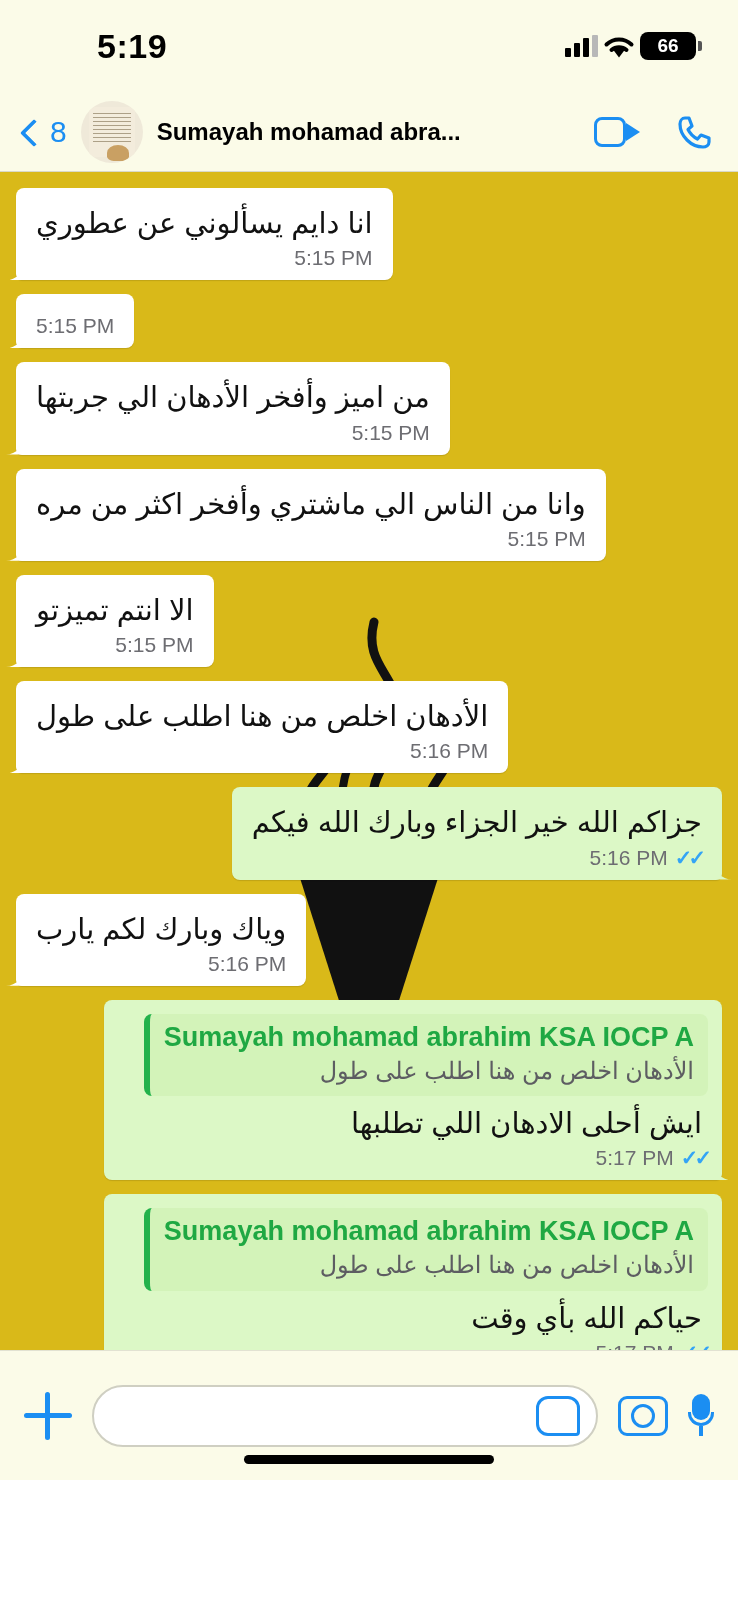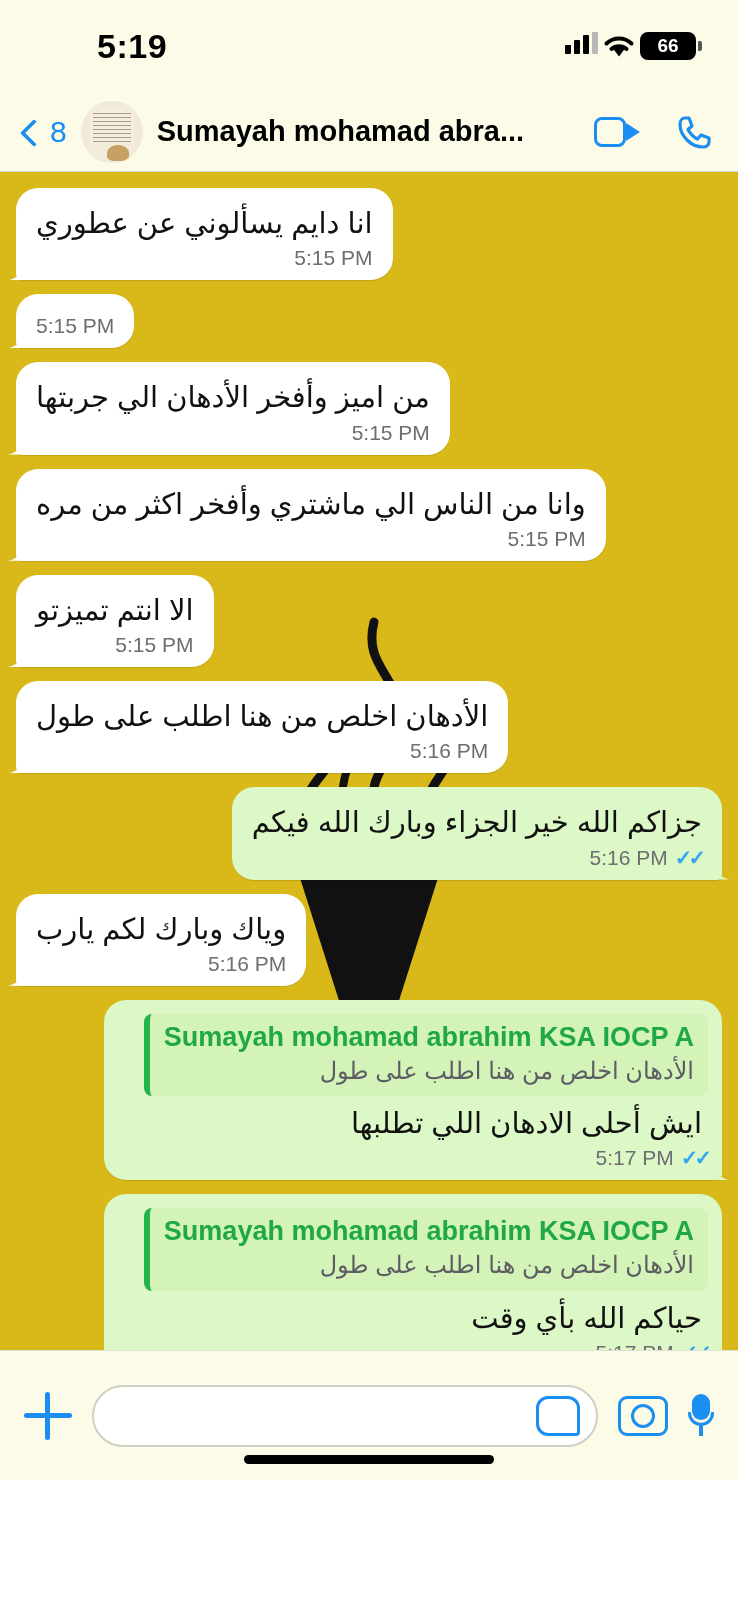--- a/index.html
+++ b/index.html
@@ -31,20 +31,21 @@
   .status-time {
     font-size: 34px;
     font-weight: 700;
     color: #000;
     letter-spacing: 0.5px;
     margin-left: 55px;
   }
   .status-right {
     margin-left: auto;
     display: flex;
+    align-items: center;
     gap: 4px;
   }
   .sig-bars { display: flex; align-items: flex-end; gap: 3px; height: 22px; }
   .sig-bars i { display: block; width: 6px; background: #000; border-radius: 1px; }
   .sig-bars i:nth-child(1) { height: 9px; }
   .sig-bars i:nth-child(2) { height: 14px; }
   .sig-bars i:nth-child(3) { height: 19px; }
   .sig-bars i:nth-child(4) { height: 22px; background: #b8b8b8; }
   .battery {
     width: 56px; height: 28px;
@@ -125,21 +126,21 @@
     opacity: .8;
   }
   .avatar .blob {
     position: absolute;
     left: 26px; bottom: 2px;
     width: 22px; height: 16px;
     background: #c9a063;
     border-radius: 50% 50% 30% 30%;
   }
   .chat-title {
-    font-size: 29px;
+    font-size: 24px;
     font-weight: 700;
     color: #000;
     white-space: nowrap;
     overflow: hidden;
   }
   .header-actions {
     margin-left: auto;
     display: flex;
     align-items: center;
     gap: 38px;
@@ -191,21 +192,21 @@
     flex-direction: column;
     gap: 14px;
   }
   .row { display: flex; width: 100%; }
   .row.in { justify-content: flex-start; }
   .row.out { justify-content: flex-end; }
 
   .bubble {
     position: relative;
     max-width: 660px;
-    border-radius: 22px;
+    border-radius: 8px;
     padding: 16px 20px 10px 20px;
     box-shadow: 0 1px 1px rgba(0,0,0,.12);
   }
   .bubble.in { background: #ffffff; border-bottom-left-radius: 6px; }
   .bubble.out { background: #dcf8c6; border-bottom-right-radius: 6px; }
 
   .bubble.in::after {
     content: "";
     position: absolute;
     left: -10px; bottom: 0;

